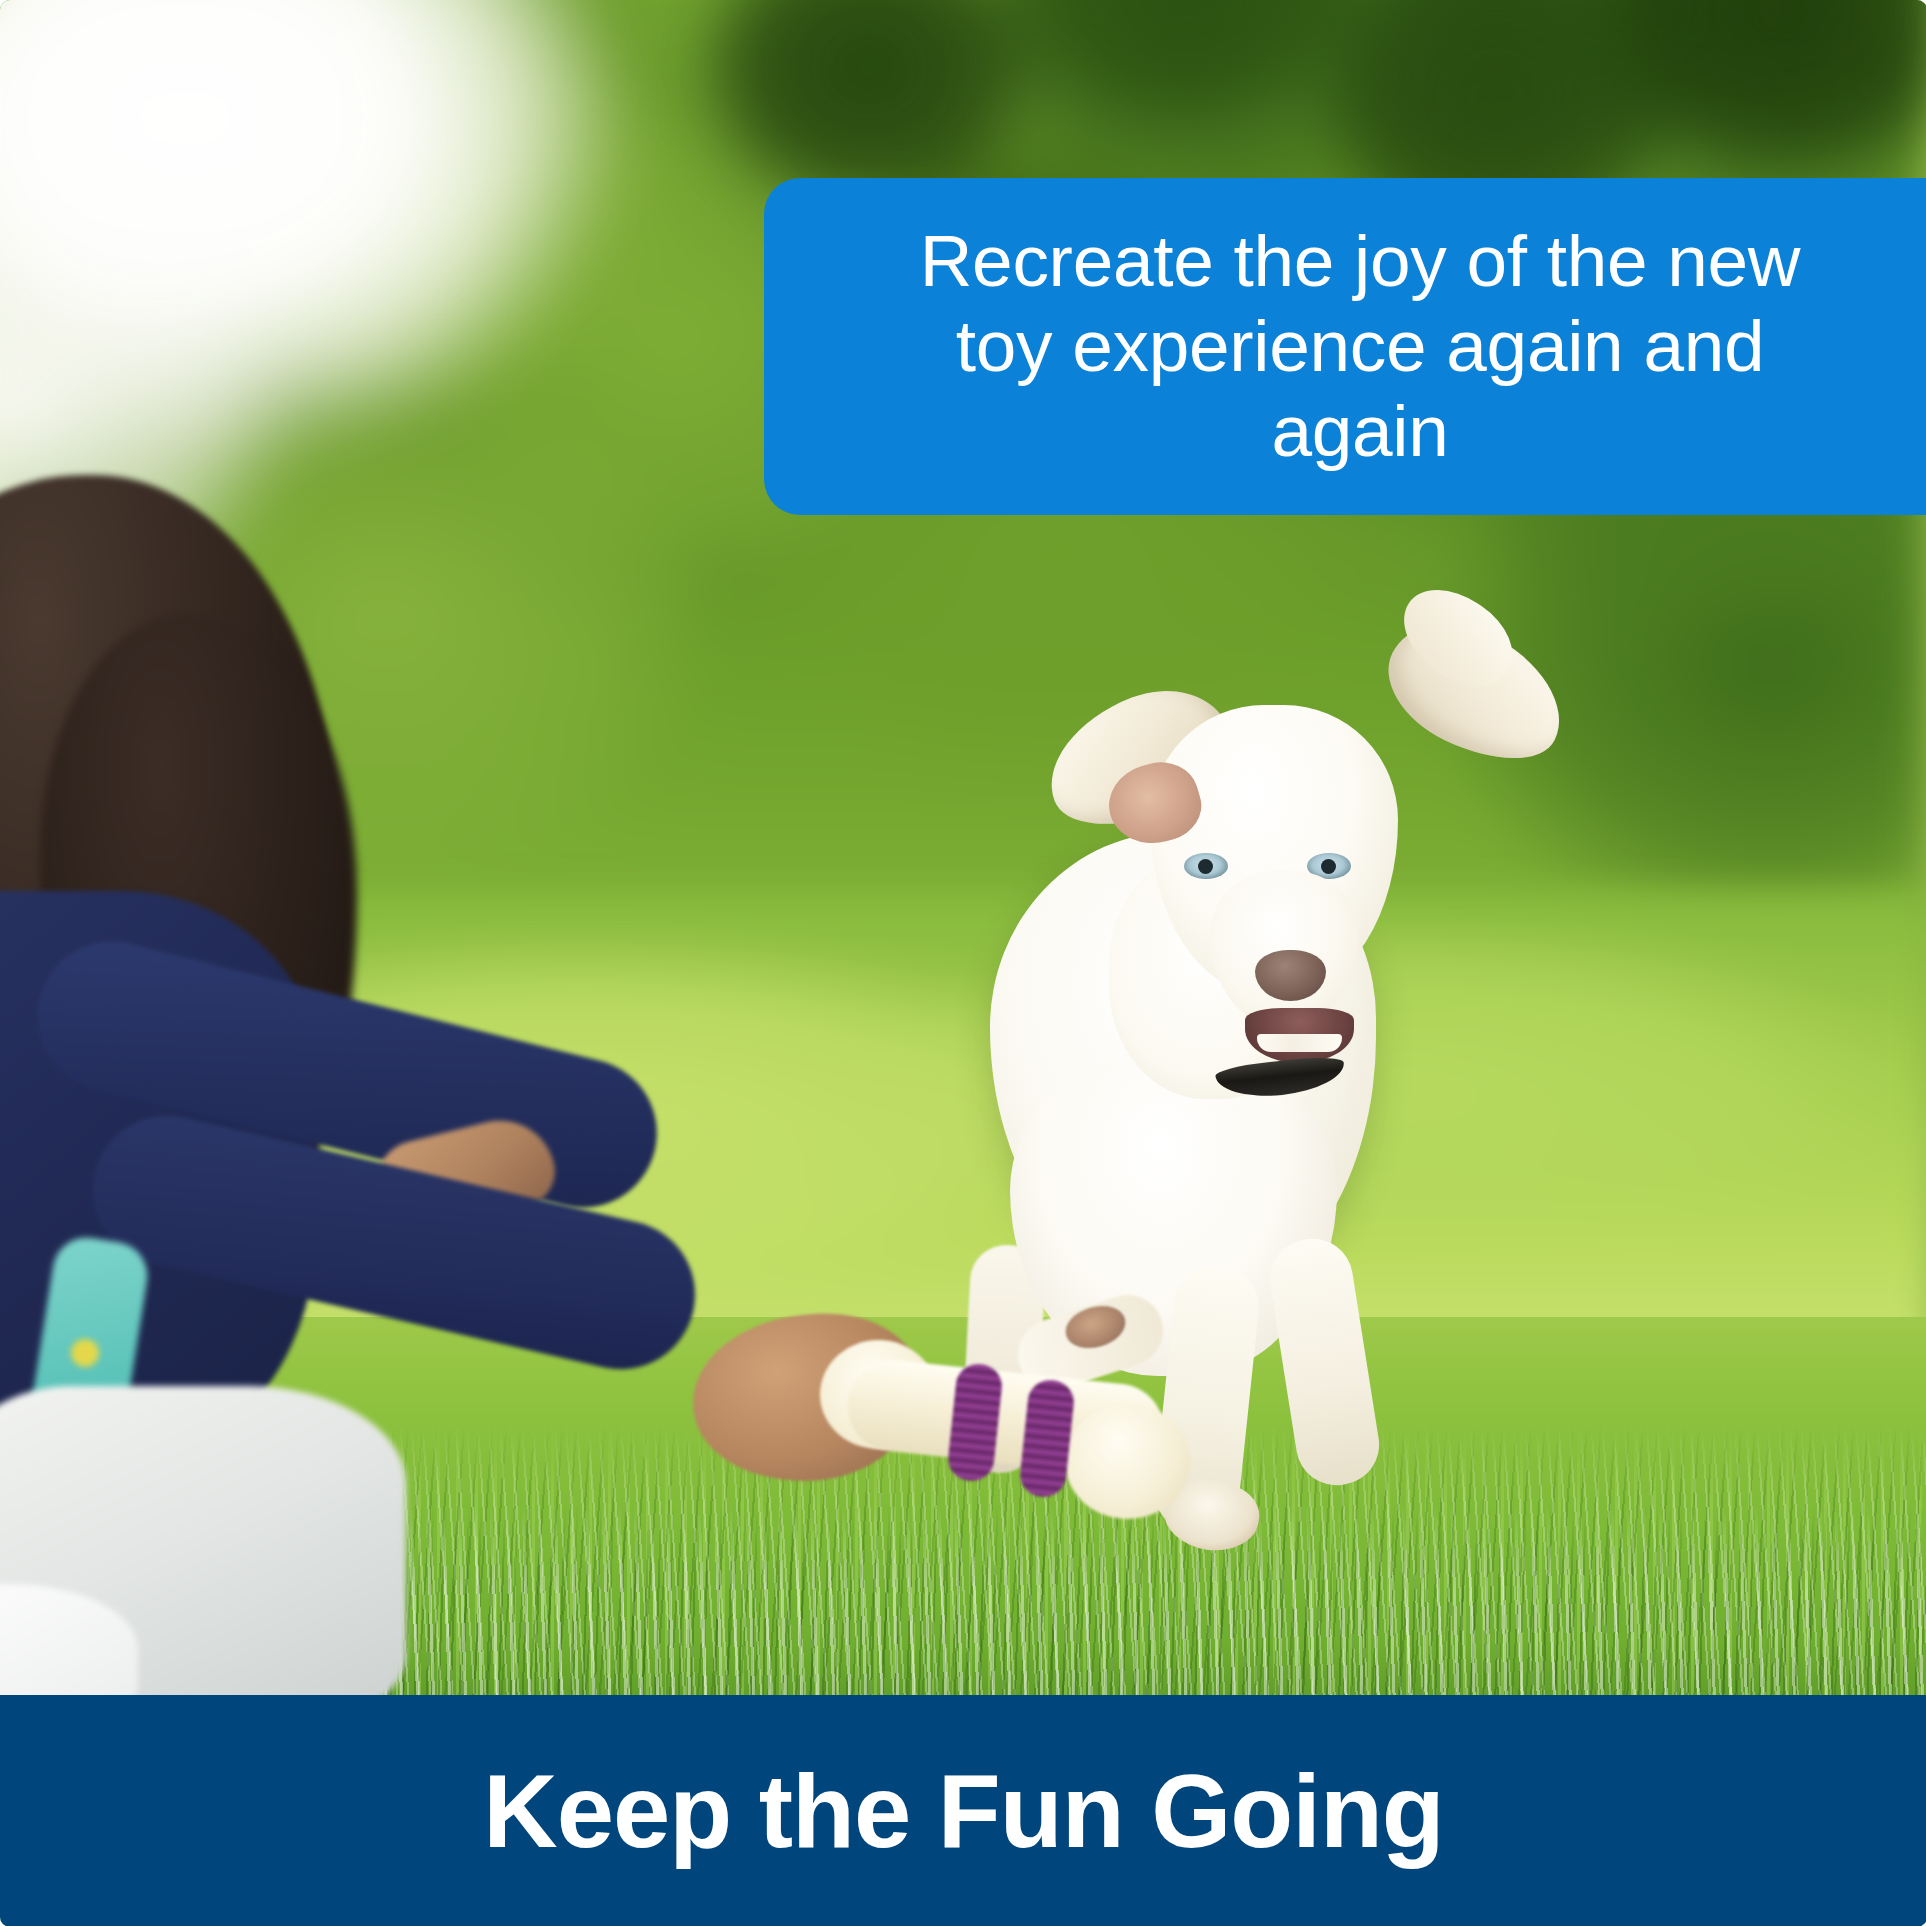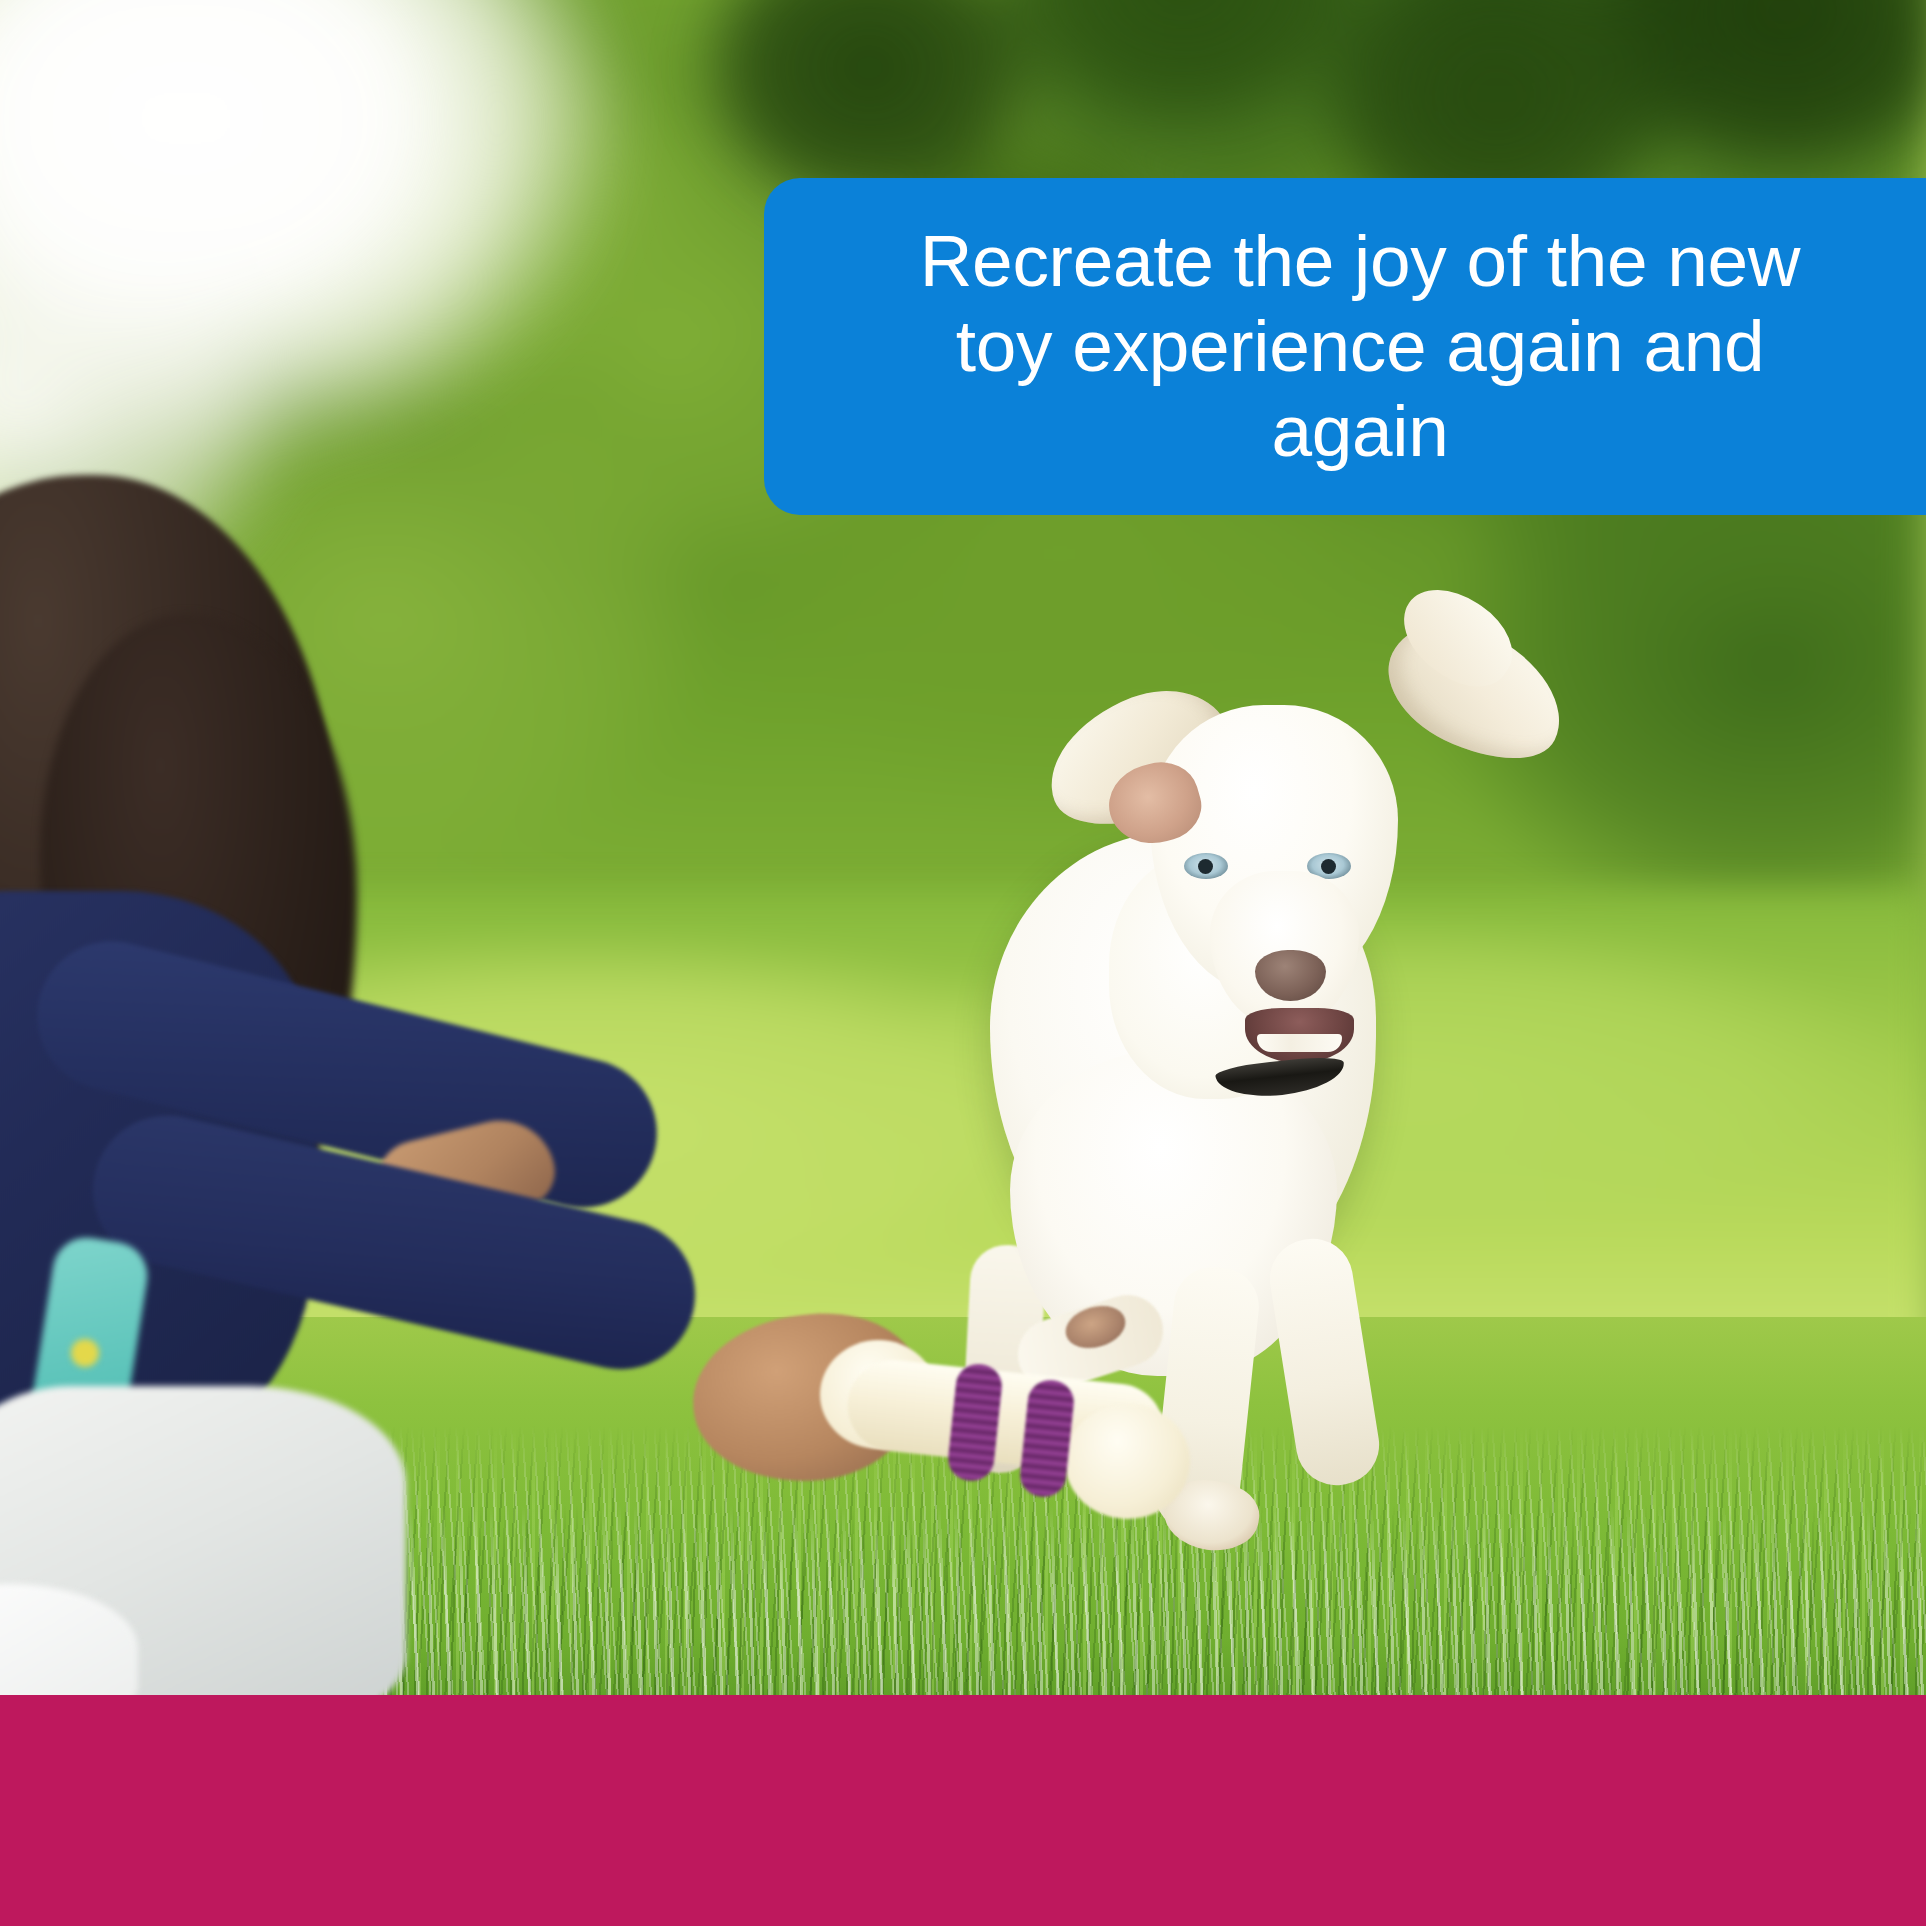--- a/index.html
+++ b/index.html
@@ -10,21 +10,22 @@
   }
   body {
     font-family: "Liberation Sans", sans-serif;
   }
 
   .creative {
     position: relative;
     width: 1927px;
     height: 1927px;
     overflow: hidden;
-    background: #be185d;
+    background: #86efac;
+    border-radius: 10px;
   }
 
   
   .photo {
     position: absolute;
     left: 0; top: 0;
     width: 1927px;
     height: 1695px;
     overflow: hidden;
     background: #9ac04f;
@@ -531,15 +532,18 @@
       <div class="toy-ring2"></div>
     </div>
 
   </div>
 
   <div class="callout">
     <div class="callout-text">Recreate the joy of the new
 toy experience again and again</div>
   </div>
 
+  <div class="banner">
+    <div class="banner-text">Keep the Fun Going</div>
+  </div>
 
 </div>
 
 
 </body></html>

